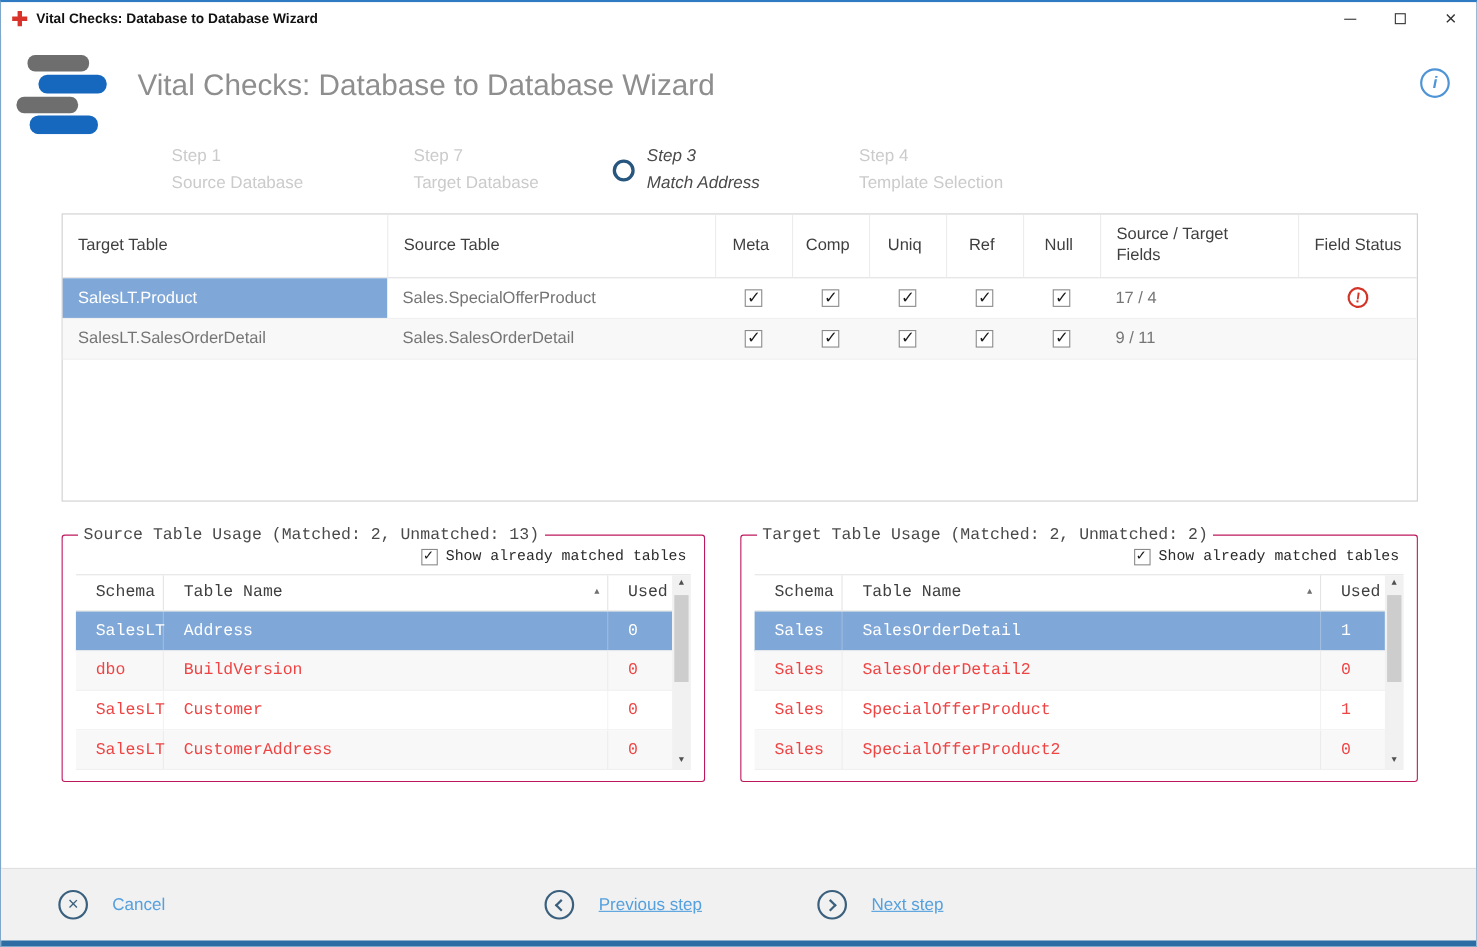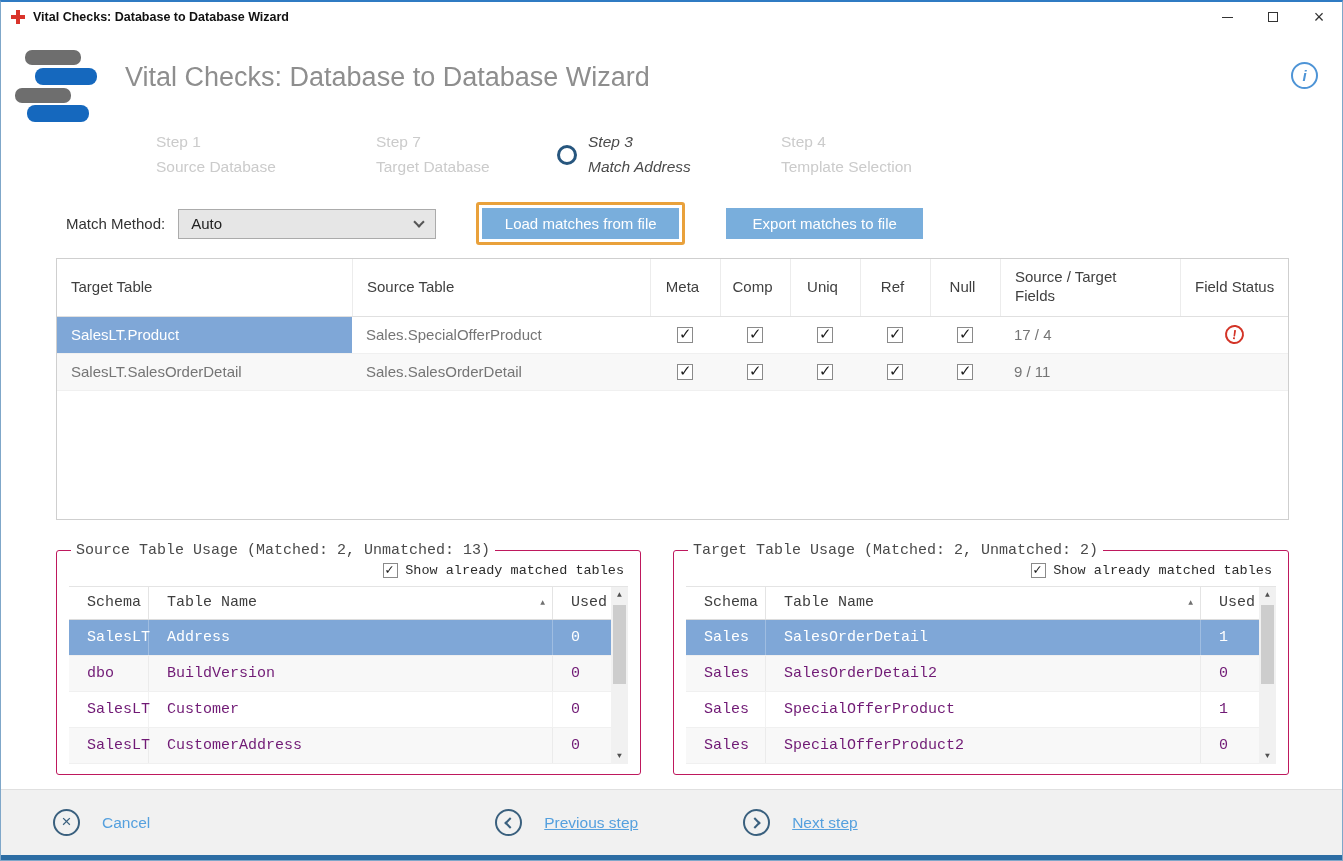--- a/index.html
+++ b/index.html
@@ -85,21 +85,21 @@
   .show-matched .cb { width: 15px; height: 15px; }
   .show-matched .cb.checked::after { font-size: 14px; top: -3px; }
   .usage-wrap { display: flex; border-top: 1px solid #E4E4E4; }
   .u-table { flex: 1 1 auto; }
   .u-grid { display: grid; grid-template-columns: 80px 1fr 58px; }
   .u-header { height: 33px; border-bottom: 1px solid #DCDCDC; }
   .u-header > div { font-size: 15px; color: #3F3F3F; display: flex; align-items: center; padding-left: 18px;
     border-right: 1px solid #E4E4E4; }
   .u-header > div:last-child { border-right: none; }
   .sort-asc { margin-left: auto; margin-right: 7px; font-size: 8px; color: #707070; }
-  .u-body .u-row { height: 36px; font-size: 15px; color: #701a75; border-bottom: 1px solid #F0F0F0; }
+  .u-body .u-row { height: 36px; font-size: 15px; color: #ef4444; border-bottom: 1px solid #F0F0F0; }
   .u-body .u-row:nth-child(even) { background: #F8F8F8; }
   .u-row > div { display: flex; align-items: center; padding-left: 18px; height: 100%; border-right: 1px solid rgba(0,0,0,0.05); }
   .u-row > div:last-child { border-right: none; }
   .u-row.selected { background: #7FA7D7 !important; color: #fff; }
   .u-row.selected > div { border-right-color: rgba(255,255,255,0.25); }
 
   .vscroll { flex: 0 0 17px; background: #F1F1F1; display: flex; flex-direction: column; }
   .varrow { height: 16px; font-size: 8px; color: #505050; display: flex; align-items: center; justify-content: center; }
   .vtrack { flex: 1; position: relative; }
   .vthumb { position: absolute; top: 2px; left: 2px; right: 2px; height: 55%; background: #CDCDCD; }
@@ -176,31 +176,20 @@
           <div>Step 3</div>
           <div>Match Address</div>
         </div>
       </div>
       <div class="step step-4">
         <div>Step 4</div>
         <div>Template Selection</div>
       </div>
     </div>
 
-    <div class="toolbar">
-      <span class="mm-label">Match Method:</span>
-      <div class="combo">
-        <span>Auto</span>
-        <span class="combo-arrow"></span>
-      </div>
-      <div class="highlight-box">
-        <button class="btn">Load matches from file</button>
-      </div>
-      <button class="btn export-btn">Export matches to file</button>
-    </div>
 
     <div class="match-table">
       <div class="mt-grid mt-header">
         <div>Target Table</div>
         <div>Source Table</div>
         <div class="c">Meta</div>
         <div class="c">Comp</div>
         <div class="c">Uniq</div>
         <div class="c">Ref</div>
         <div class="c">Null</div>

